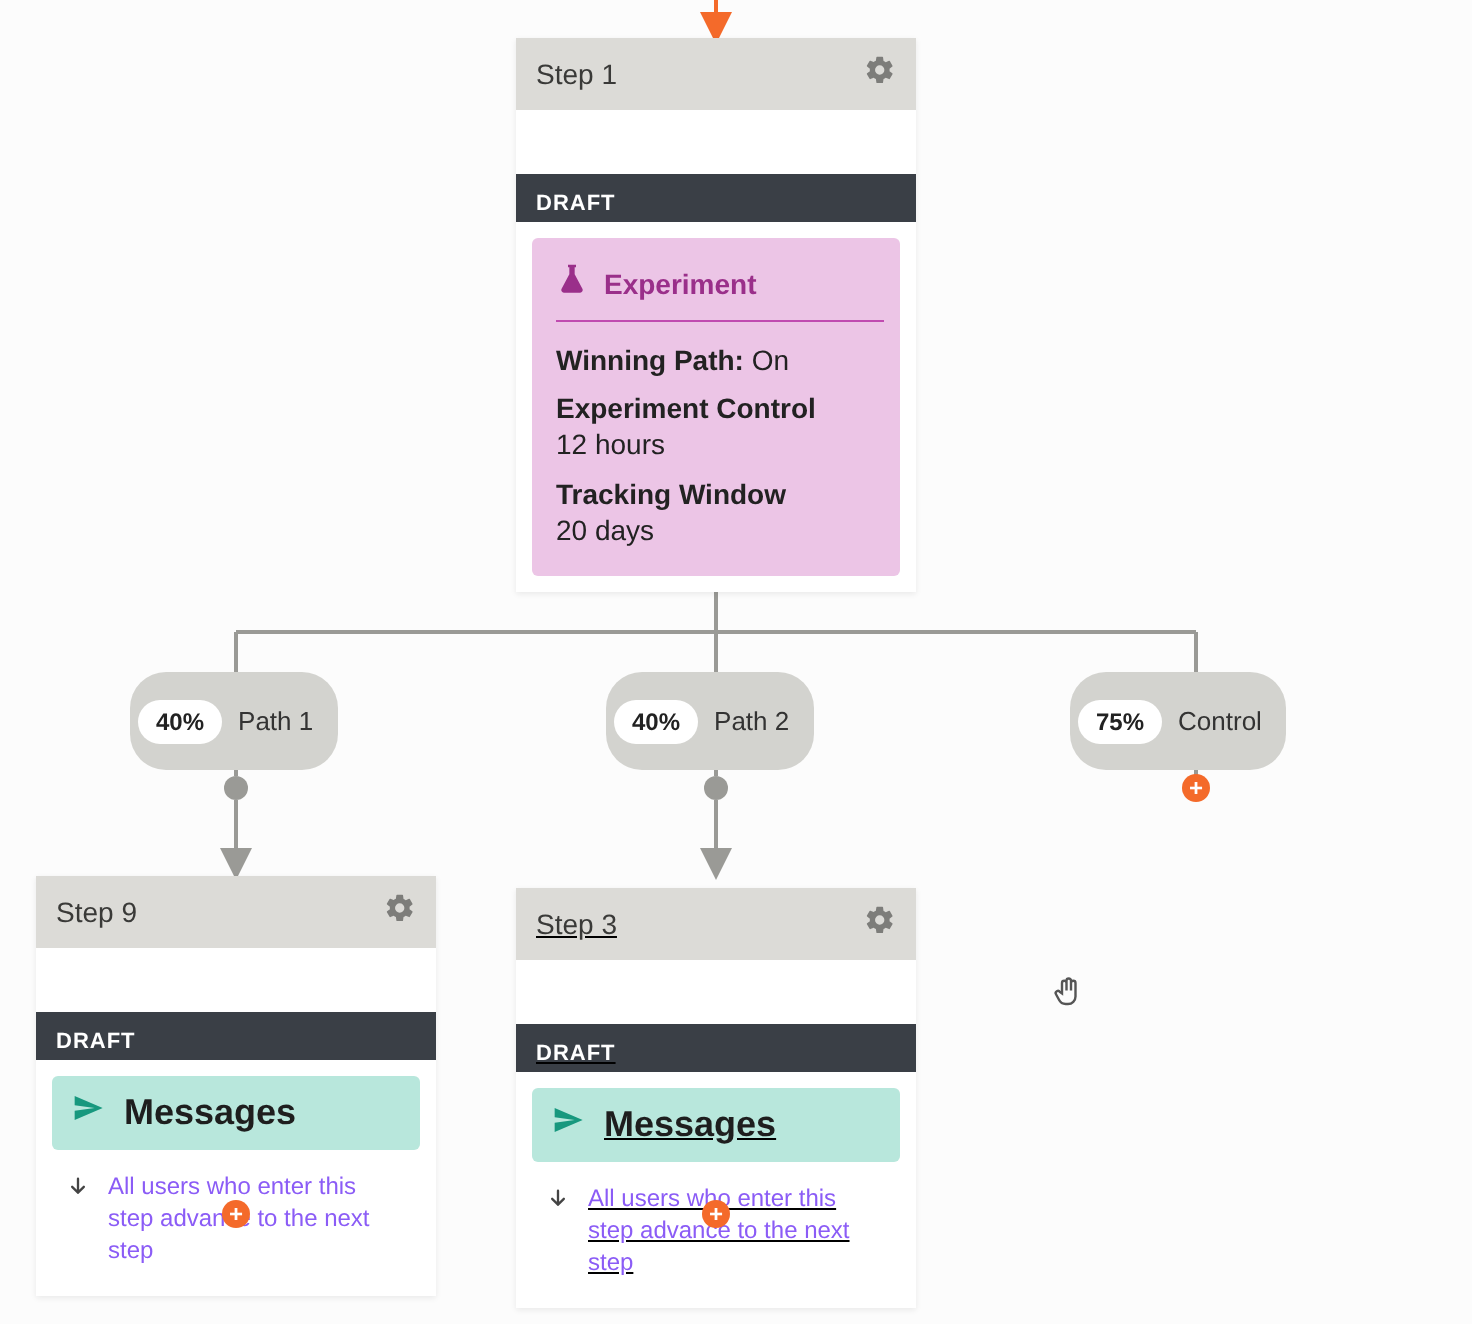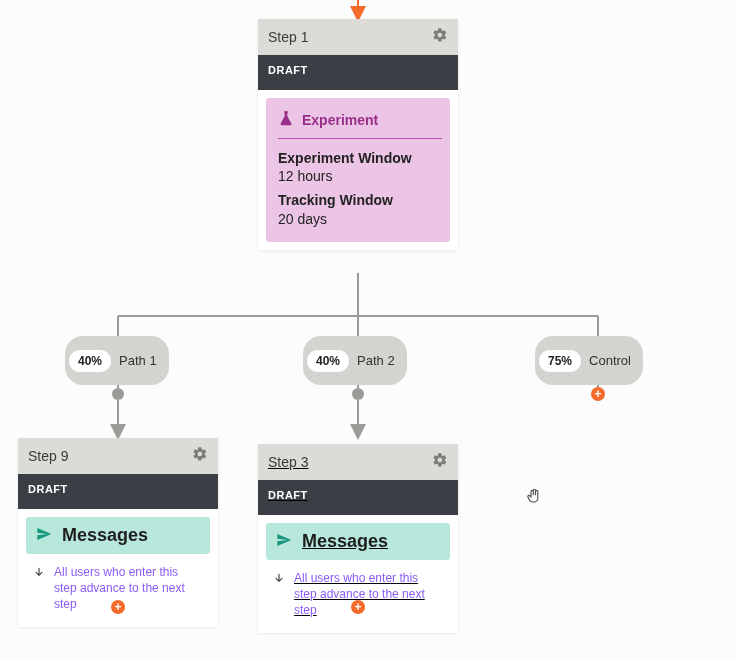--- a/index.html
+++ b/index.html
@@ -33,21 +33,22 @@
     justify-content: space-between;
     padding: 2px 10px;
   }
   .card-title {
     font-size: 14px;
     color: #3a3a38;
   }
   .gear { width:16px; height:16px; color:#7d7d7a; cursor:pointer; }
   .badge-row {
     background: #3a3f46;
-    padding: 5px 10px 12px 10px;
+    padding: 5px 10px 1px 10px;
+    margin-top: 32px;
   }
   .badge {
     font-size: 11px;
     font-weight: 700;
     color: #fff;
     letter-spacing: 0.5px;
   }
   .card-body { padding: 8px; }
   
   .exp-panel {
@@ -166,21 +167,25 @@
     <div class="exp-panel">
       <div class="exp-top">
         <span>
           <svg class="flask" viewBox="0 0 24 24" fill="currentColor">
               <path d="M15 2H9v2h1v5.2L4.2 20a2 2 0 0 0 1.8 3h12a2 2 0 0 0 1.8-3L14 9.2V4h1V2z"></path>
             </svg>
         </span>
         <span class="exp-title">Experiment</span>
       </div>
       <div class="kv">
-        <b>Experiment Window</b><br>
+        <b>Winning Path:</b>
+        <span>On</span>
+      </div>
+      <div class="kv">
+        <b>Experiment Control</b><br>
         <span>12 hours</span>
       </div>
       <div class="kv">
         <b>Tracking Window</b><br>
         <span>20 days</span>
       </div>
     </div>
   </div>
 </div>
 

